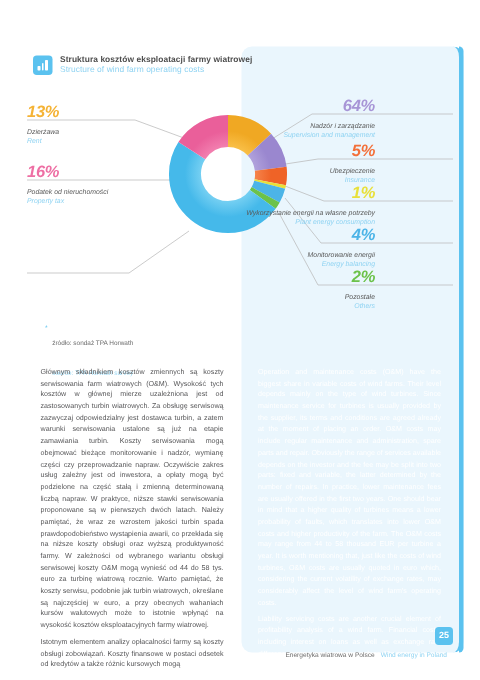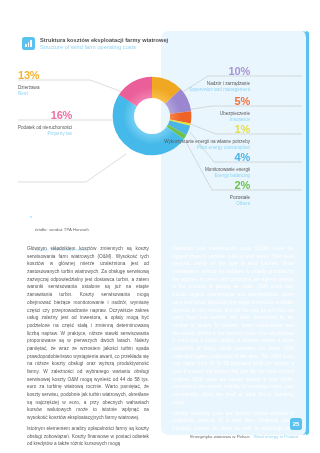--- a/index.html
+++ b/index.html
@@ -46,21 +46,21 @@
   .hdr-icon i:nth-child(1){ height:3px; }
   .hdr-icon i:nth-child(2){ height:5px; }
   .hdr-icon i:nth-child(3){ height:7px; }
   .hdr-text{ line-height:1.25; padding-top:0px; }
   .hdr-pl{ font-size:5.6px; color:#4d4d4d; font-weight:bold; letter-spacing:.05px; }
   .hdr-en{ font-size:5.6px; color:#8fd3f2; letter-spacing:.05px; margin-top:.5px; }
 
   
   .chart-area{
     position:absolute;
-    left:0; top:58px; width:268px; height:150px;
+    left:0; top:58px; width:268px; height:150px;font-style:italic;
   }
   .donut{ position:absolute; left:111px; top:17px; width:82px; height:82px; }
   .leaders{ position:absolute; left:0; top:0; width:320px; height:150px; }
 
   
   .lbl{ position:absolute; line-height:1.15; }
   .lbl .pct{ font-weight:bold; font-size:11px; letter-spacing:-0.2px; }
   .lbl .npl{ font-size:4.6px; color:#595959; display:block; margin-top:1.5px; white-space:nowrap;}
   .lbl .nen{ font-size:4.6px; color:#8fd3f2; display:block; margin-top:.5px; white-space:nowrap;}
   .lbl.left{ text-align:left; left:0; }
@@ -184,28 +184,28 @@
 
       <circle cx="50" cy="50" r="35" stroke="url(#gPink)" stroke-dasharray="35.19 184.72" stroke-dashoffset="-184.73"></circle>
     </g>
   </svg>
 
   <div class="lbl left" style="top:7px;left:18px;">
     <span class="pct" style="color:#f5b335">13%</span>
     <span class="npl">Dzierżawa</span>
     <span class="nen">Rent</span>
   </div>
-  <div class="lbl left" style="top:47px;left:18px;text-align:right;">
+  <div class="lbl left" style="top:47px;left:18px;">
     <span class="pct" style="color:#ee6fa4">16%</span>
     <span class="npl">Podatek od nieruchomości</span>
     <span class="nen">Property tax</span>
   </div>
 
   <div class="lbl right" style="top:3px;right:18px;">
-    <span class="pct" style="color:#a795d6">10%</span>
+    <span class="pct" style="color:#a795d6">64%</span>
     <span class="npl">Nadzór i zarządzanie</span>
     <span class="nen">Supervision and management</span>
   </div>
   <div class="lbl right" style="top:33px;right:18px;">
     <span class="pct" style="color:#f3703a">5%</span>
     <span class="npl">Ubezpieczenie</span>
     <span class="nen">Insurance</span>
   </div>
   <div class="lbl right" style="top:61px;right:18px;">
     <span class="pct" style="color:#e8e03a">1%</span>

